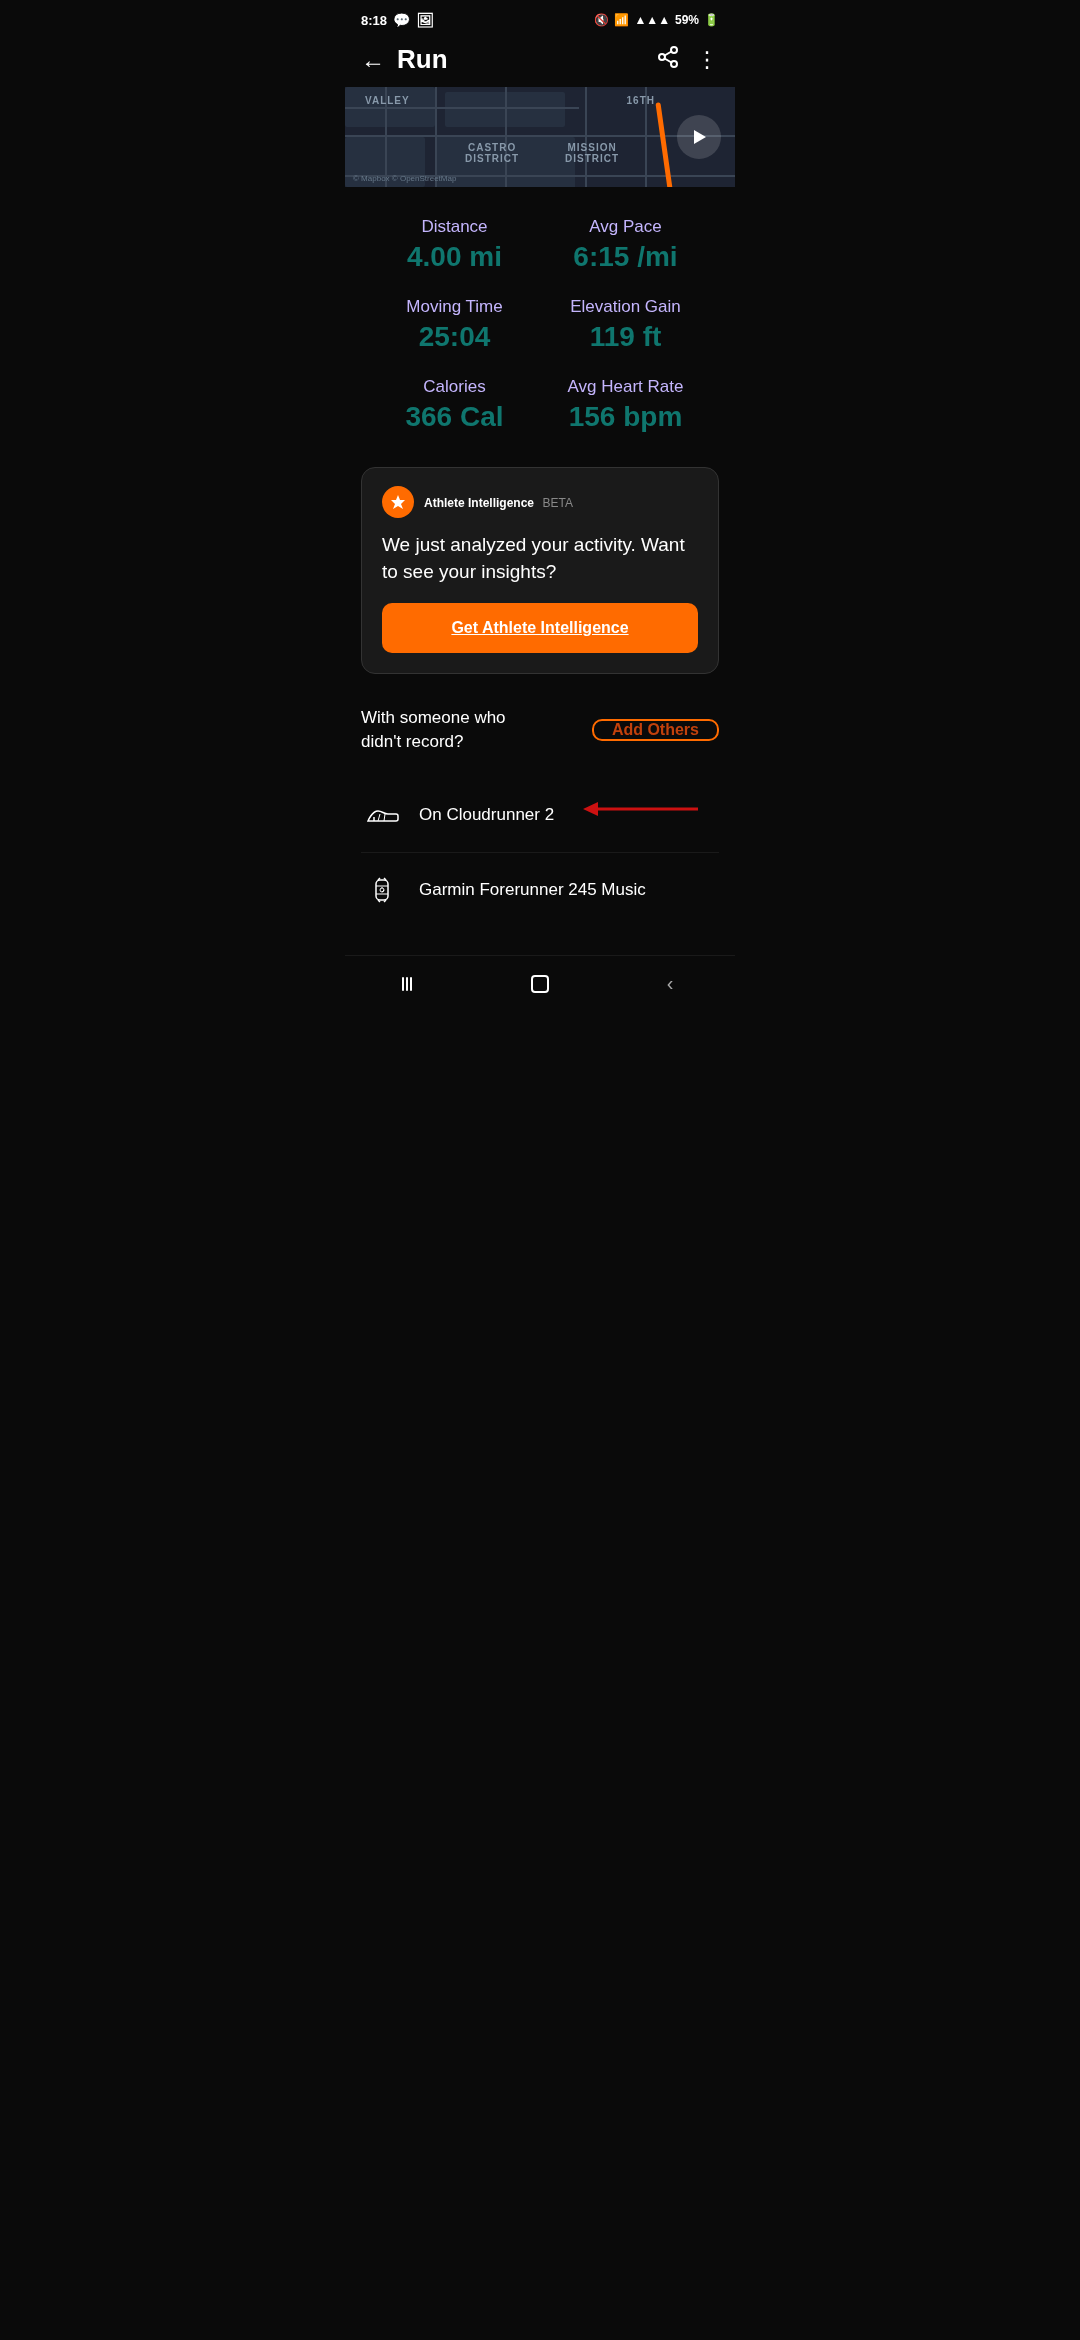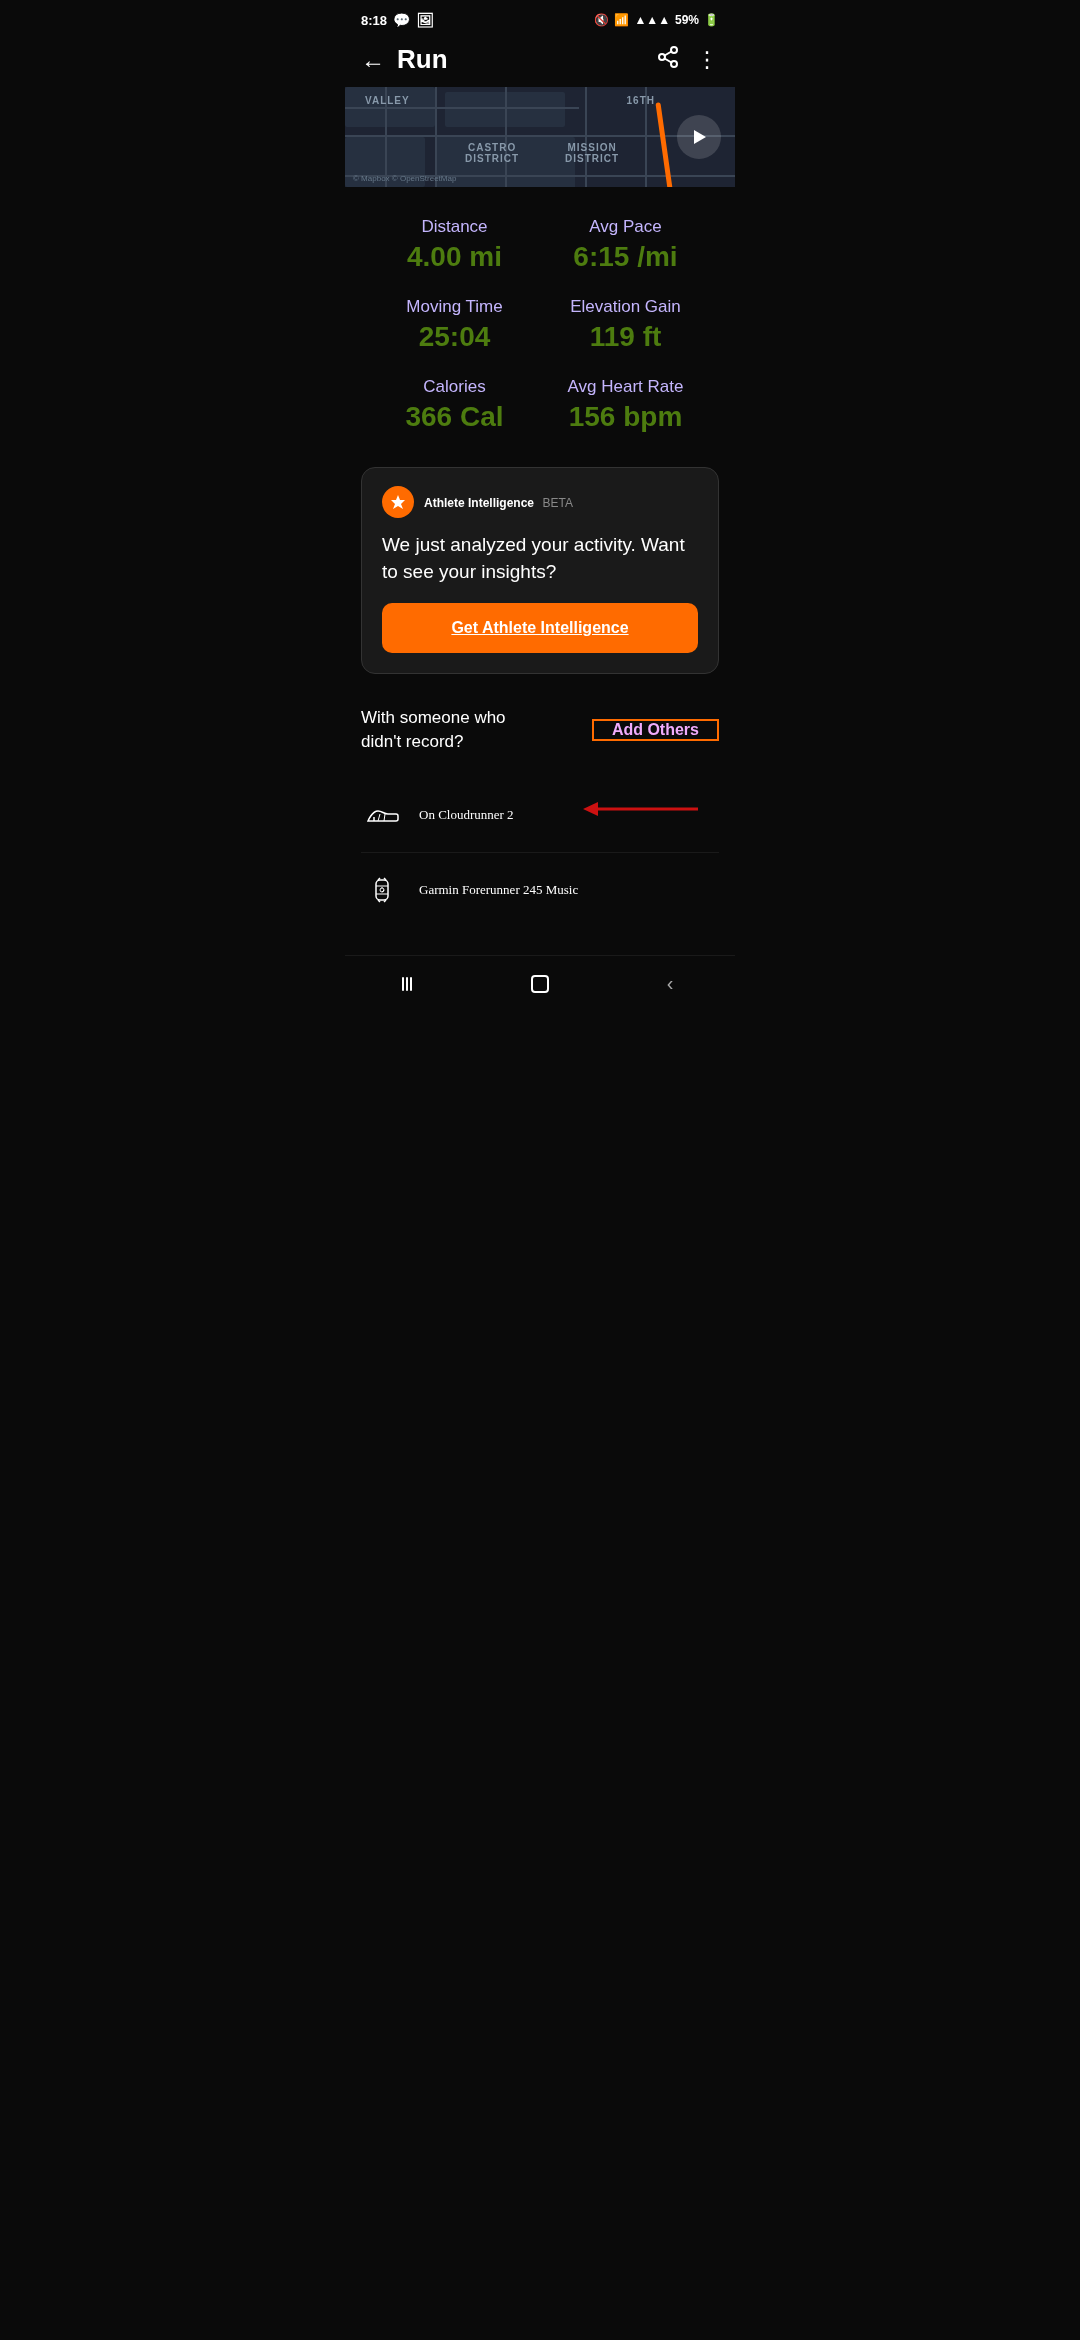--- a/index.html
+++ b/index.html
@@ -95,21 +95,21 @@
       text-align: center;
     }
     .stat-label {
       font-size: 17px;
       color: #c4b5fd;
       margin-bottom: 4px;
     }
     .stat-value {
       font-size: 28px;
       font-weight: 700;
-      color: #4d7c0f;
+      color: #0f766e;
     }
 
     
     .ai-card {
       margin: 12px 16px;
       background: #1a1a1a;
       border: 1px solid #333333;
       border-radius: 14px;
       padding: 18px 20px 20px;
     }
@@ -173,22 +173,22 @@
     }
     .with-someone-text {
       font-size: 17px;
       color: #ffffff;
       line-height: 1.4;
       max-width: 180px;
     }
     .add-others-btn {
       background: transparent;
       border: 2px solid #ff6b00;
-      color: #f0abfc;
-      border-radius: 0;
+      color: #c2410c;
+      border-radius: 10px;
       padding: 0 18px;
       font-size: 16px;
       font-weight: 600;
       cursor: pointer;
       white-space: nowrap;
     }
 
     
     .gear-section {
       padding: 8px 16px;
@@ -203,23 +203,22 @@
     .gear-item:last-child { border-bottom: none; }
     .gear-icon-wrap {
       width: 42px;
       height: 42px;
       display: flex;
       align-items: center;
       justify-content: center;
       flex-shrink: 0;
     }
     .gear-name {
-      font-size: 13px;
-      color: #ffffff;
-      font-family: Liberation Serif, serif;
+      font-size: 17px;
+      color: #ffffff;
     }
 
     
     .bottom-nav {
       display: flex;
       justify-content: space-around;
       align-items: center;
       padding: 10px 0 16px;
       margin-top: 20px;
       background: #0a0a0a;

